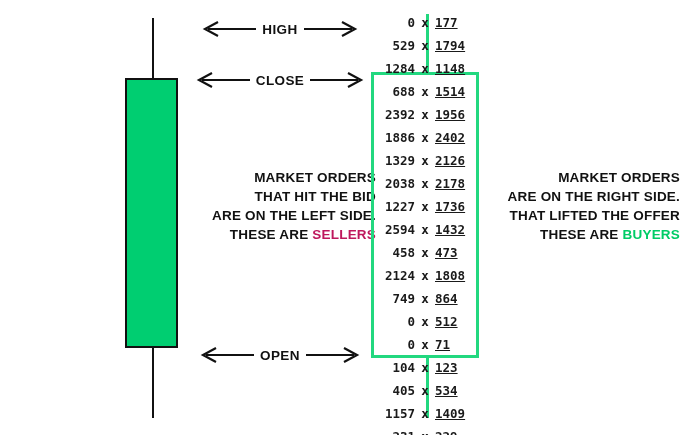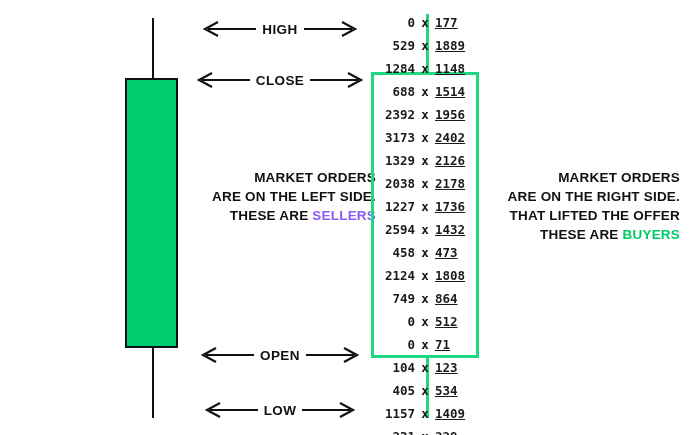--- a/index.html
+++ b/index.html
@@ -62,21 +62,21 @@
     text-align: right;
     font-size: 13.5px;
     font-weight: bold;
     color: #111111;
     line-height: 19px;
     letter-spacing: 0.2px;
     white-space: nowrap;
   }
   #left-text  { left: 186px; top: 168px; width: 190px; }
   #right-text { left: 480px; top: 168px; width: 200px; }
-  .hl-sellers { color: #8b5cf6; }
+  .hl-sellers { color: #be185d; }
   .hl-buyers  { color: #00cc66; }
 
   
   #green-line-top {
     position: absolute;
     left: 426px;
     top: 14px;
     width: 3px;
     height: 60px;
     background: #22d87f;
@@ -170,56 +170,46 @@
       <line x1="8" y1="9" x2="56" y2="9" stroke="#111111" stroke-width="2"></line>
       <polyline points="18,2 5,9 18,16" fill="none" stroke="#111111" stroke-width="2.2"></polyline>
     </svg>
     <span class="label">OPEN</span>
     <svg class="arrow-svg" width="56" height="18" viewBox="0 0 56 18">
       <line x1="0" y1="9" x2="48" y2="9" stroke="#111111" stroke-width="2"></line>
       <polyline points="38,2 51,9 38,16" fill="none" stroke="#111111" stroke-width="2.2"></polyline>
     </svg>
   </div>
 
-  <div class="arrow-row" style="top:399px;">
-    <svg class="arrow-svg" width="56" height="18" viewBox="0 0 56 18">
-      <line x1="8" y1="9" x2="56" y2="9" stroke="#111111" stroke-width="2"></line>
-      <polyline points="18,2 5,9 18,16" fill="none" stroke="#111111" stroke-width="2.2"></polyline>
-    </svg>
-    <span class="label">LOW</span>
-    <svg class="arrow-svg" width="56" height="18" viewBox="0 0 56 18">
-      <line x1="0" y1="9" x2="48" y2="9" stroke="#111111" stroke-width="2"></line>
-      <polyline points="38,2 51,9 38,16" fill="none" stroke="#111111" stroke-width="2.2"></polyline>
-    </svg>
-  </div>
 
   <div class="side-text" id="left-text">
     <div>MARKET ORDERS</div>
+    <div>THAT HIT THE BID</div>
     <div>ARE ON THE LEFT SIDE.</div>
     <div><span>THESE ARE </span><span class="hl-sellers">SELLERS</span></div>
   </div>
 
   <div class="side-text" id="right-text">
     <div>MARKET ORDERS</div>
     <div>ARE ON THE RIGHT SIDE.</div>
     <div>THAT LIFTED THE OFFER</div>
     <div><span>THESE ARE </span><span class="hl-buyers">BUYERS</span></div>
   </div>
 
   <div id="green-line-top"></div>
   <div id="green-line-bottom"></div>
   <div id="green-box"></div>
 
   <div id="ladder">
       <div class="ladder-row"><span class="bidqty">0</span><span class="sep">x</span><span class="askqty">177</span></div>
-      <div class="ladder-row"><span class="bidqty">529</span><span class="sep">x</span><span class="askqty">1889</span></div>
+      <div class="ladder-row"><span class="bidqty">529</span><span class="sep">x</span><span class="askqty">1794</span></div>
       <div class="ladder-row"><span class="bidqty">1284</span><span class="sep">x</span><span class="askqty">1148</span></div>
       <div class="ladder-row"><span class="bidqty">688</span><span class="sep">x</span><span class="askqty">1514</span></div>
       <div class="ladder-row"><span class="bidqty">2392</span><span class="sep">x</span><span class="askqty">1956</span></div>
-      <div class="ladder-row"><span class="bidqty">3173</span><span class="sep">x</span><span class="askqty">2402</span></div>
+      <div class="ladder-row"><span class="bidqty">1886</span><span class="sep">x</span><span class="askqty">2402</span></div>
       <div class="ladder-row"><span class="bidqty">1329</span><span class="sep">x</span><span class="askqty">2126</span></div>
       <div class="ladder-row"><span class="bidqty">2038</span><span class="sep">x</span><span class="askqty">2178</span></div>
       <div class="ladder-row"><span class="bidqty">1227</span><span class="sep">x</span><span class="askqty">1736</span></div>
       <div class="ladder-row"><span class="bidqty">2594</span><span class="sep">x</span><span class="askqty">1432</span></div>
       <div class="ladder-row"><span class="bidqty">458</span><span class="sep">x</span><span class="askqty">473</span></div>
       <div class="ladder-row"><span class="bidqty">2124</span><span class="sep">x</span><span class="askqty">1808</span></div>
       <div class="ladder-row"><span class="bidqty">749</span><span class="sep">x</span><span class="askqty">864</span></div>
       <div class="ladder-row"><span class="bidqty">0</span><span class="sep">x</span><span class="askqty">512</span></div>
       <div class="ladder-row"><span class="bidqty">0</span><span class="sep">x</span><span class="askqty">71</span></div>
       <div class="ladder-row"><span class="bidqty">104</span><span class="sep">x</span><span class="askqty">123</span></div>

